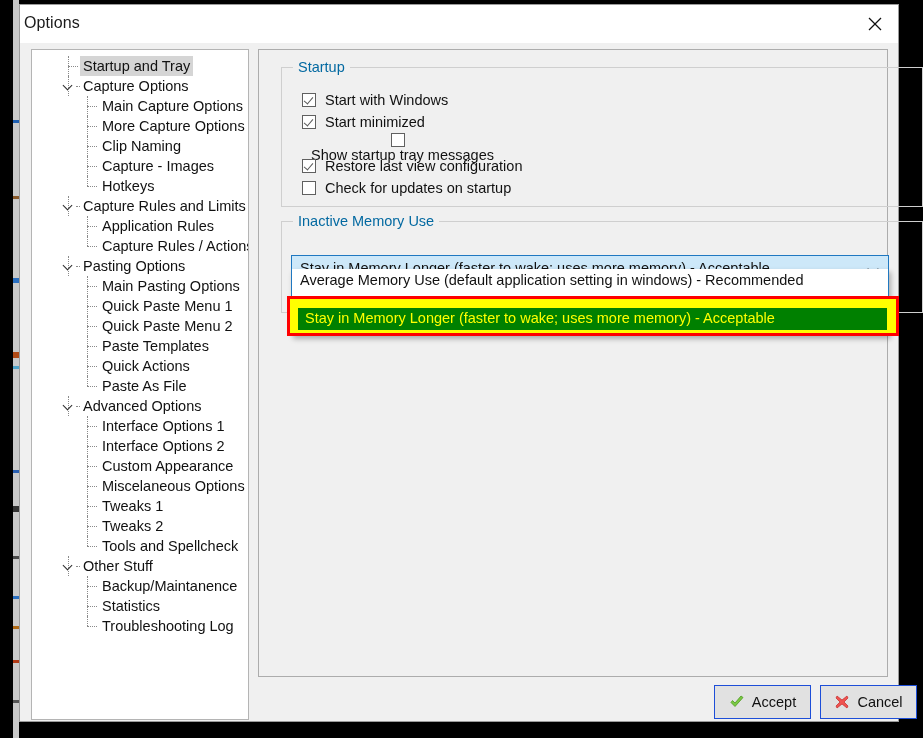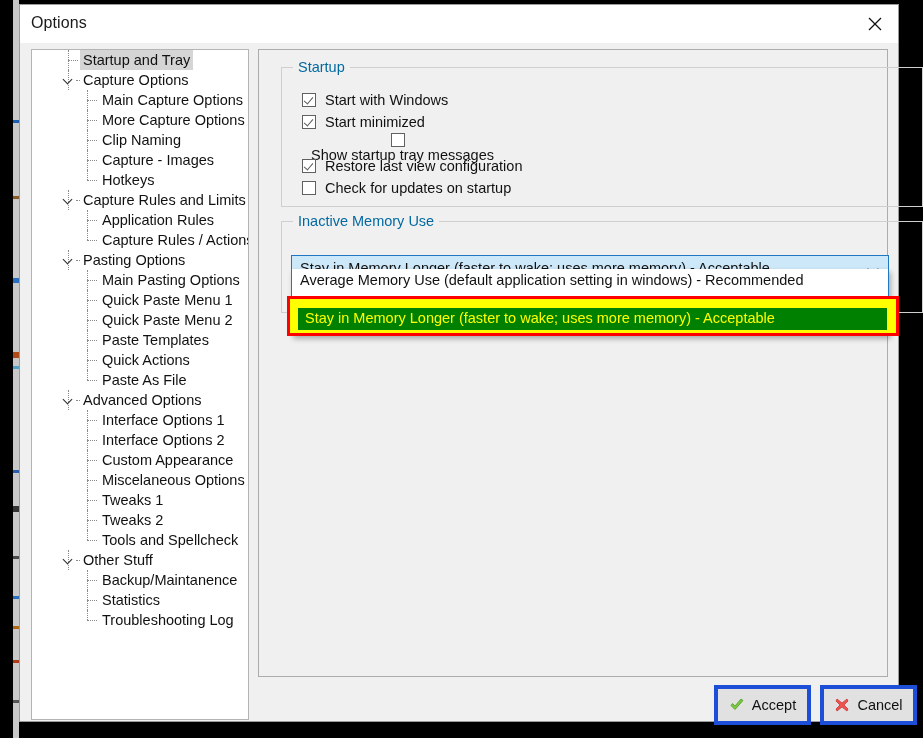--- a/index.html
+++ b/index.html
@@ -49,21 +49,21 @@
   .titlebar {
     position: absolute;
     left: 0; top: 0;
     width: 100%;
     height: 38px;
     background: #ffffff;
     box-sizing: border-box;
   }
   .title-text {
     position: absolute;
-    left: 11px;
+    left: 4px;
     top: 9px;
     font-size: 16px;
     color: #1a1a1a;
     letter-spacing: 0.1px;
     text-align: right;
   }
   .close-btn {
     position: absolute;
     right: 0px;
     top: 0px;
@@ -83,20 +83,21 @@
     top: 44px;
     width: 218px;
     height: 671px;
     background: #ffffff;
     border: 1px solid #b4b4b4;
     box-sizing: border-box;
     overflow: hidden;
   }
   .tree-inner {
     position: relative;
+    padding-top: 6px;
   }
   .tree-row {
     position: relative;
     height: 20px;
     line-height: 20px;
     font-size: 14.5px;
     color: #111111;
     white-space: nowrap;
     cursor: default;
   }
@@ -318,23 +319,23 @@
     top: 2px;
     font-size: 14.5px;
     color: #ffff00;
     white-space: nowrap;
   }
 
   
   .btn {
     position: absolute;
     top: 680px;
-    height: 40px;
+    height: 34px;
     background: #e1e1e1;
-    border: 4px solid #1d4ed8;
+    border: 1px solid #1d4ed8;
     box-sizing: border-box;
     display: flex;
     align-items: center;
     justify-content: center;
     gap: 7px;
     font-size: 14.5px;
     color: #111111;
     cursor: pointer;
   }
   #btn-accept { left: 694px; width: 97px; }

